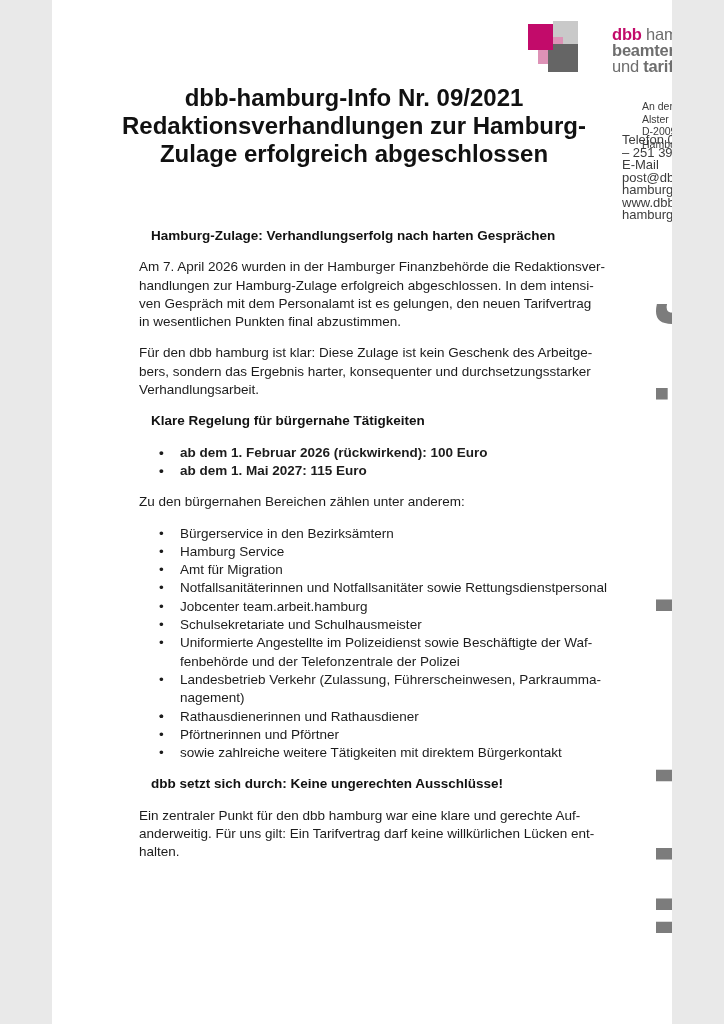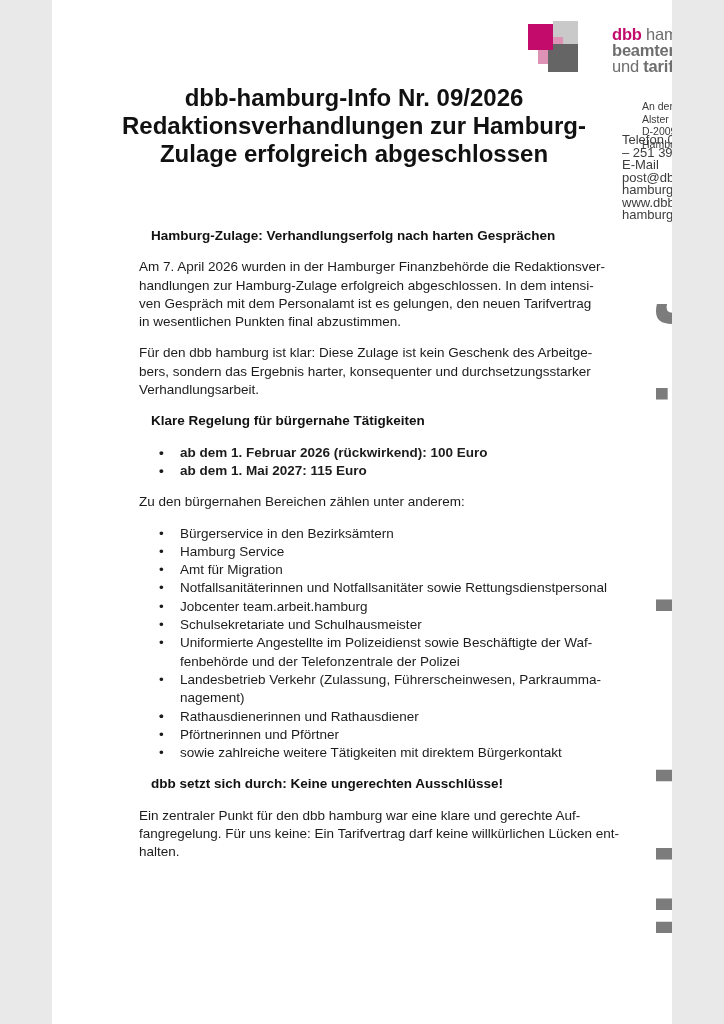--- a/index.html
+++ b/index.html
@@ -83,21 +83,21 @@
     <span class="sq sq-dark"></span>
     <span class="sq sq-magenta"></span>
   </div>
 
   <div class="logo-text">
     <div><span class="brand-bold">dbb</span><span> hamburg</span></div>
     <div><b>beamtenbund</b></div>
     <div><span>und </span><b>tarifunion</b></div>
   </div>
 
-  <h1 class="doc-title">dbb-hamburg-Info Nr. 09/2026
+  <h1 class="doc-title">dbb-hamburg-Info Nr. 09/2021
 Redaktionsverhandlungen zur Hamburg-
 Zulage erfolgreich abgeschlossen</h1>
 
   <div class="address-block">An der Alster 6
 D-20099 Hamburg</div>
   <div class="contact-block">Telefon  040 – 251 39 26
 E-Mail post@dbb-hamburg.de
 www.dbb-hamburg.de</div>
 
   <div class="doc-date">8. April 2026</div>
@@ -135,17 +135,17 @@
       <li><span class="bullet">•</span><span>Landesbetrieb Verkehr (Zulassung, Führerscheinwesen, Parkraumma-
 nagement)</span></li>
       <li><span class="bullet">•</span></li>
       <li><span class="bullet">•</span><span>Rathausdienerinnen und Rathausdiener</span></li>
       <li><span class="bullet">•</span><span>Pförtnerinnen und Pförtner</span></li>
       <li><span class="bullet">•</span><span>sowie zahlreiche weitere Tätigkeiten mit direktem Bürgerkontakt</span></li>
     </ul>
 
     <h2 class="sec-heading">dbb setzt sich durch: Keine ungerechten Ausschlüsse!</h2>
     <p>Ein zentraler Punkt für den dbb hamburg war eine klare und gerechte Auf-
-fangregelung. Für uns keine: Ein Tarifvertrag darf keine willkürlichen Lücken ent-
+anderweitig. Für uns gilt: Ein Tarifvertrag darf keine willkürlichen Lücken ent-
 halten.</p>
   </main>
 
 </div>
 
 </body></html>

